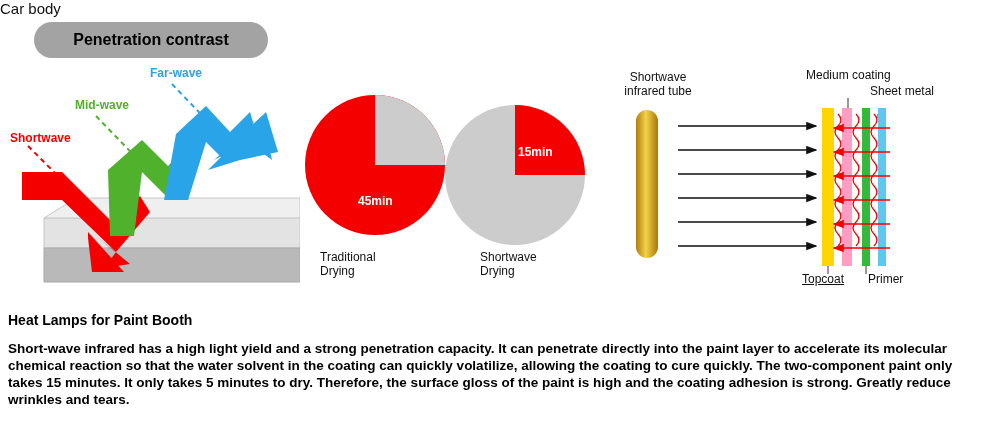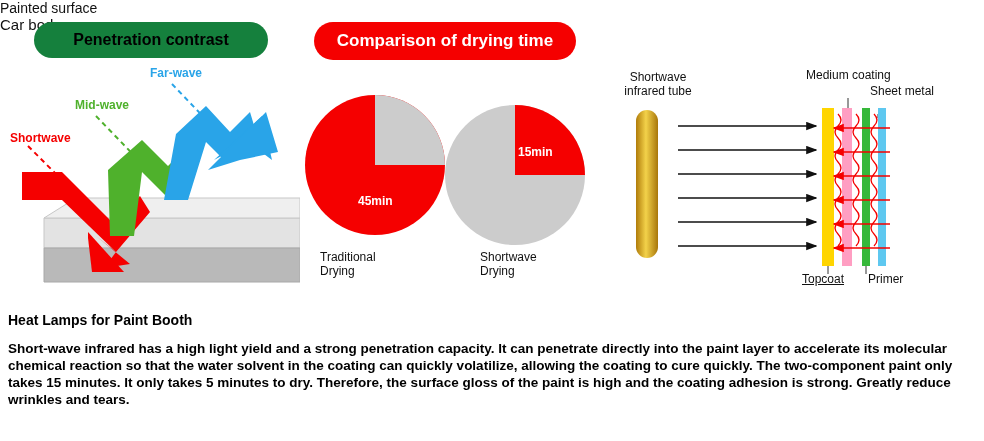--- a/index.html
+++ b/index.html
@@ -33,21 +33,21 @@
     position: absolute;
     border-radius: 20px;
     display: flex;
     align-items: center;
     justify-content: center;
     text-align: center;
     font-weight: bold;
     box-sizing: border-box;
   }
   .pill-grey {
-    background: #15803d;
+    background: #a3a3a3;
     color: #000000;
   }
   .pill-red {
     background: #f50000;
     color: #ffffff;
   }
   #title-penetration {
     left: 34px; top: 22px; width: 234px; height: 36px;
     font-size: 16px;
   }
@@ -164,27 +164,25 @@
       <g>
         <polygon points="176,134 206,106 230,132 250,112 256,132 226,162 206,142 188,200 164,200" fill="#29a4e8"></polygon>
         <polygon points="214,160 262,116 272,160 248,142" fill="#29a4e8"></polygon>
         <polygon points="208,170 266,112 278,152 240,160" fill="#29a4e8"></polygon>
       </g>
     </svg>
 
     <div class="p1-label" id="label-farwave">Far-wave</div>
     <div class="p1-label" id="label-midwave">Mid-wave</div>
     <div class="p1-label" id="label-shortwave">Shortwave</div>
-    <div id="label-painted">Painted surface</div>
     <div id="label-carbody">Car body</div>
   </div>
 
   <div class="panel panel-2">
 
-    <div class="pill pill-red" id="title-drying">Comparison of drying time</div>
 
     <svg width="290" height="240" style="position:absolute;left:0;top:90px;">
 
       <g>
         <circle cx="75" cy="75" r="70" fill="#f50000"></circle>
         <path d="M75,75 L75,5 A70,70 0 0,1 145,75 Z" fill="#cccccc"></path>
       </g>
 
       <g>
         <circle cx="215" cy="85" r="70" fill="#cccccc"></circle>

